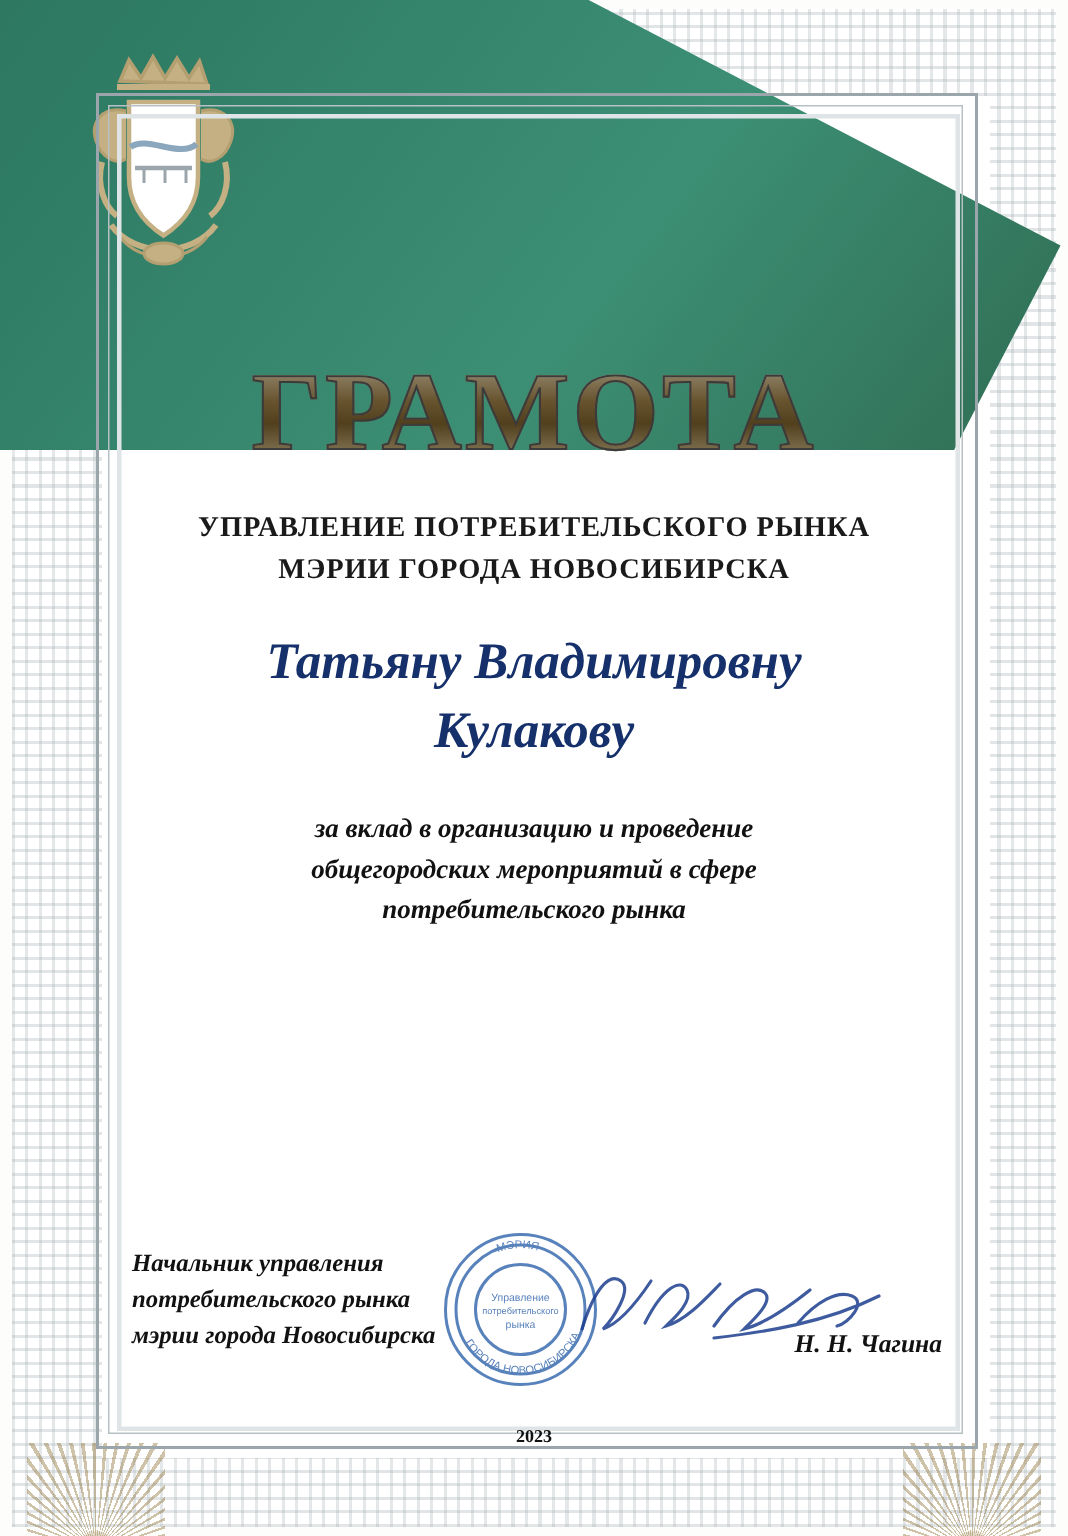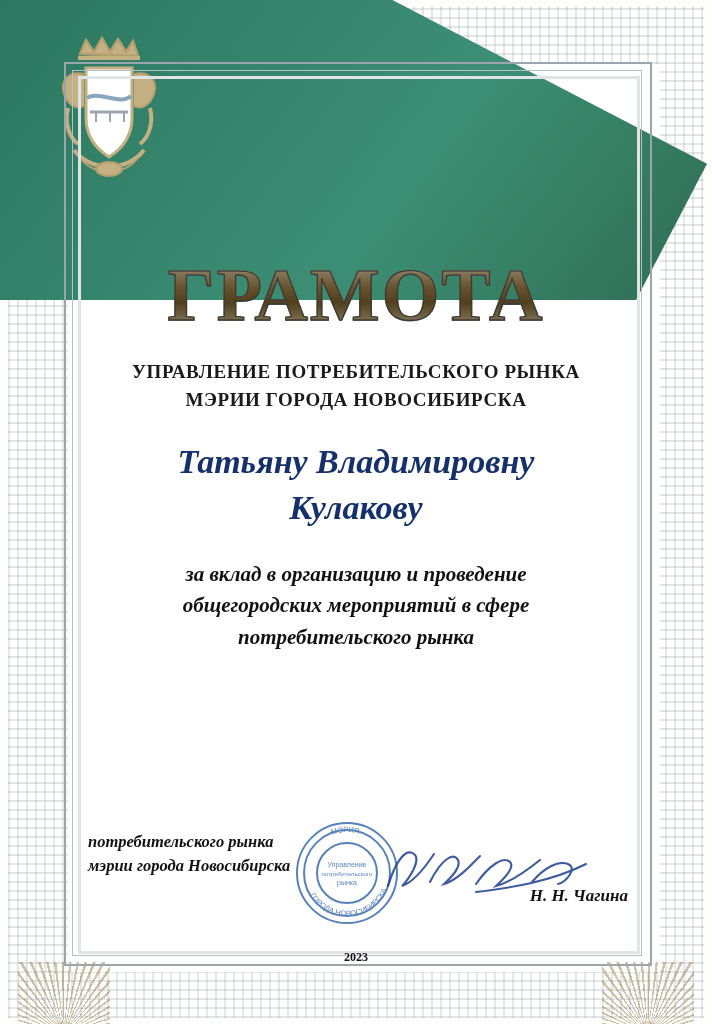--- a/index.html
+++ b/index.html
@@ -108,21 +108,21 @@
   .inner-line-in {
     position: absolute;
     left: 78px; top: 76px;
     width: 556px; height: 872px;
     border: 3px solid #dfe5e7;
   }
 
   
   .content {
     position: absolute;
-    left: 82px; top: 258px;
+    left: 82px; top: 238px;
     width: 548px;
     text-align: center;
   }
 
   .title {
     font-family: "Liberation Serif", serif;
     font-size: 74px;
     font-weight: bold;
     letter-spacing: 2px;
     margin: 0 0 26px 0;
@@ -166,21 +166,21 @@
     font-style: italic;
     font-weight: bold;
     font-size: 19px;
     color: #111;
     margin: 0 0 28px 0;
   }
   .reason {
     font-family: "Liberation Serif", serif;
     font-style: italic;
     font-weight: bold;
-    font-size: 21px;
+    font-size: 18px;
     line-height: 1.5;
     color: #111;
     margin: 0;
   }
 
   
   .signature-block {
     position: absolute;
     left: 88px; top: 830px;
     width: 540px;
@@ -302,20 +302,21 @@
 
     <div class="reason">
       <div>за вклад в организацию и проведение</div>
       <div>общегородских мероприятий в сфере</div>
       <div>потребительского рынка</div>
     </div>
   </div>
 
   <div class="signature-block">
     <div class="sig-left">
+      <div>Начальник управления</div>
       <div>потребительского рынка</div>
       <div>мэрии города Новосибирска</div>
     </div>
 
     <div class="stamp">
       <svg viewBox="0 0 118 110" width="118" height="110" aria-hidden="true">
         <g fill="none" stroke="#2a5fa8" stroke-width="2">
           <circle cx="59" cy="55" r="50"></circle>
           <circle cx="59" cy="55" r="43"></circle>
           <circle cx="59" cy="55" r="30"></circle>

